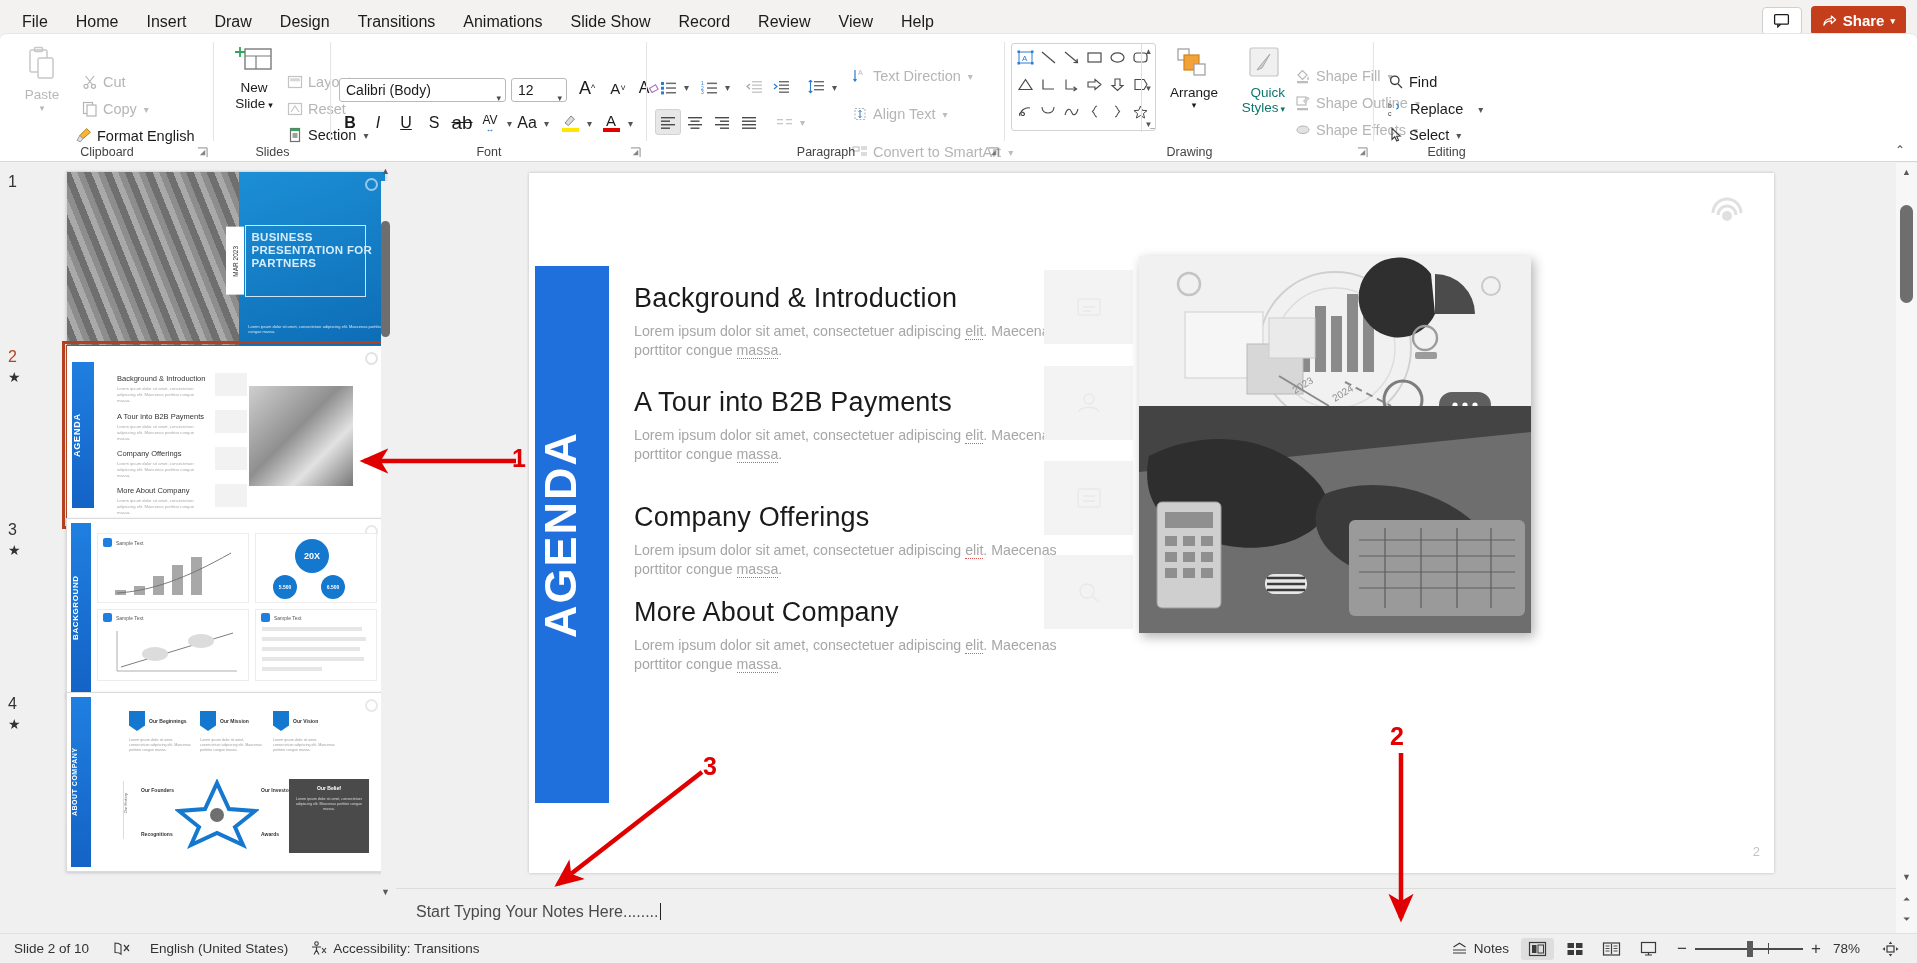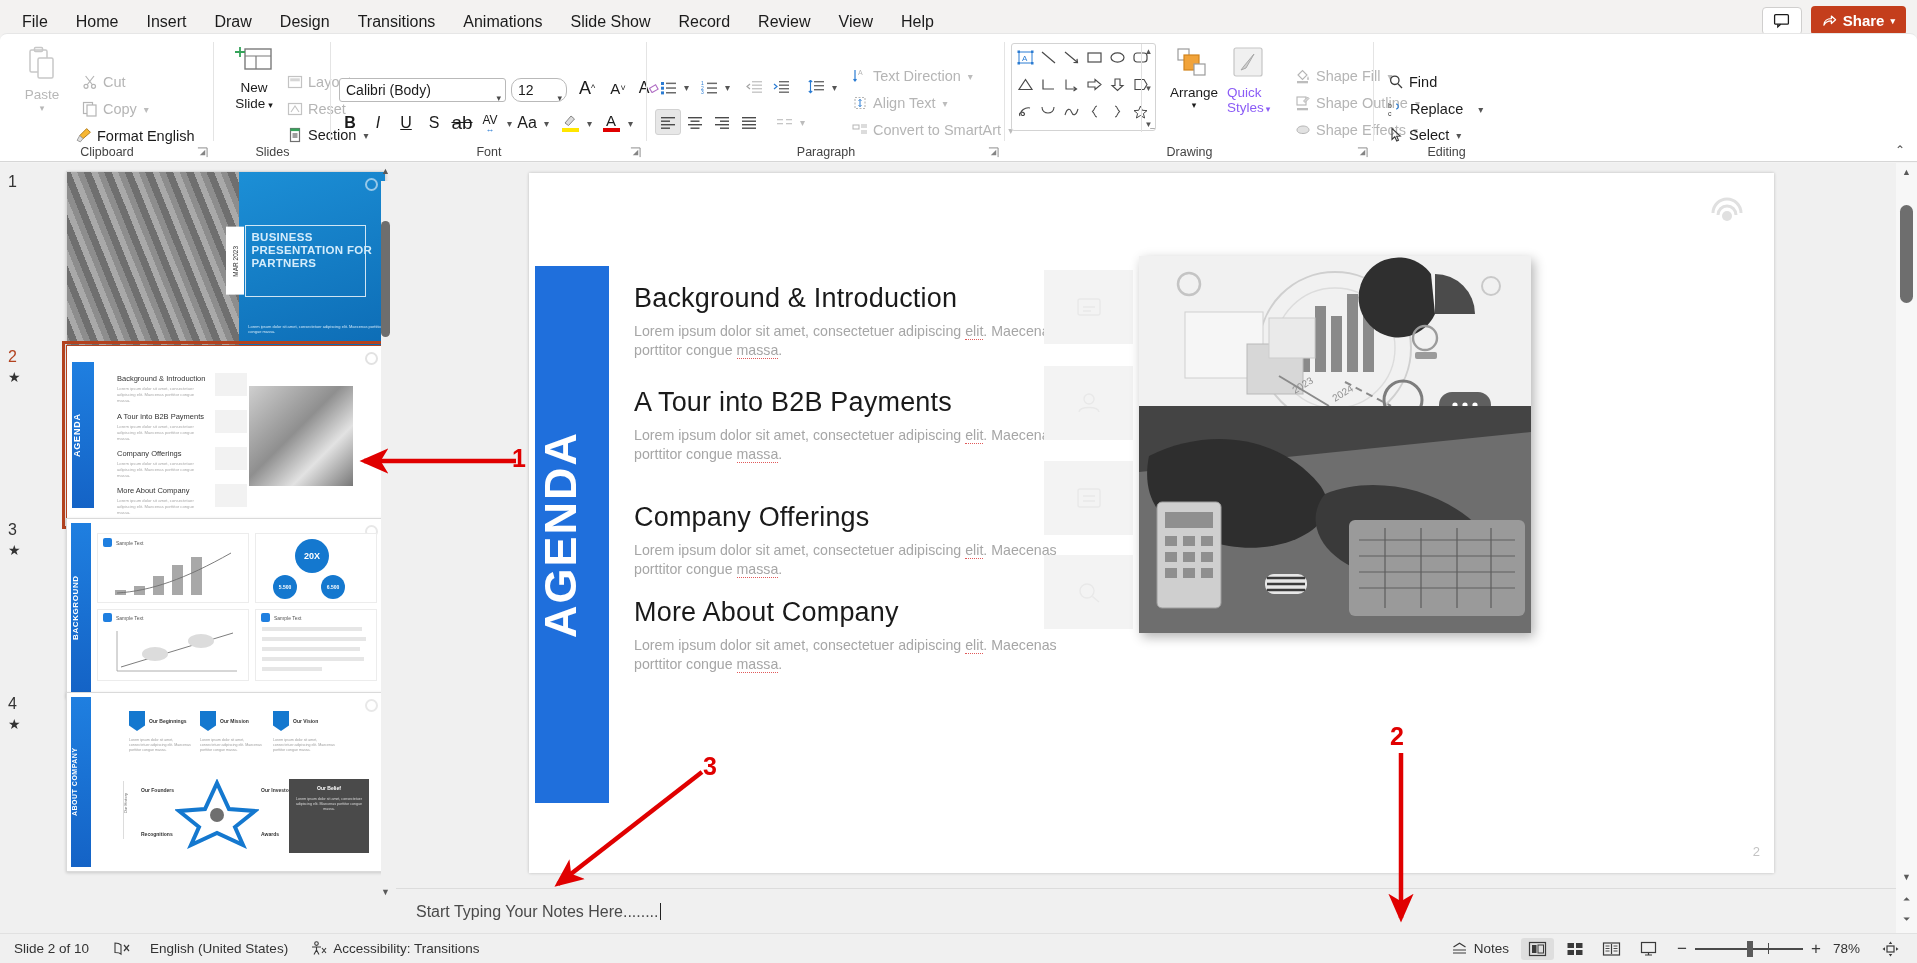--- a/index.html
+++ b/index.html
@@ -55,52 +55,52 @@
   #layout-item{ position:absolute; left:73px; top:40px; }
   #reset-item{ position:absolute; left:73px; top:67px; }
   #section-item{ position:absolute; left:73px; top:93px; }
 
   
   #g-font{ left:331px; width:316px; }
   #fontname{ position:absolute; left:8px; top:44px; width:167px; height:24px;
     border:1px solid #b9b9b9; border-radius:3px; background:#fff; font-size:14px;
     padding:0 18px 0 6px; line-height:23px; color:#1b1b1b; }
   #fontsize{ position:absolute; left:180px; top:44px; width:56px; height:24px;
-    border:1px solid #b9b9b9; border-radius:10px; background:#fff; font-size:14px;
+    border:1px solid #b9b9b9; border-radius:3px; background:#fff; font-size:14px;
     padding:0 16px 0 6px; line-height:23px; color:#1b1b1b; }
   .cbarrow{ position:absolute; right:4px; top:8px; font-size:9px; color:#4a4a4a; }
   #frow2{ position:absolute; left:6px; top:75px; height:28px; display:flex;
     align-items:center; gap:2px; }
   #frow2 .fb{ width:26px; height:26px; display:flex; align-items:center;
     justify-content:center; font-size:16px; color:#1b1b1b; }
   #fgrow{ position:absolute; left:242px; top:40px; display:flex; align-items:center; gap:3px; }
   #fgrow .fb{ width:28px; height:28px; display:flex; align-items:center;
     justify-content:center; font-size:17px; color:#1b1b1b; }
 
   
   #g-para{ left:647px; width:358px; }
   #prow1{ position:absolute; left:8px; top:40px; display:flex; align-items:center; gap:1px; }
   #prow2{ position:absolute; left:8px; top:75px; display:flex; align-items:center; gap:1px; }
   .pb{ width:26px; height:26px; display:flex; align-items:center; justify-content:center; }
   .pb.on{ background:#e7e7e7; border:1px solid #d2d2d2; border-radius:3px; }
-  #ptxt{ position:absolute; left:205px; top:34px; display:flex; flex-direction:column; gap:11px; }
+  #ptxt{ position:absolute; left:205px; top:34px; display:flex; flex-direction:column; gap:22px; }
 
   
   #g-draw{ left:1005px; width:369px; }
   #shapegal{ position:absolute; left:6px; top:9px; width:145px; height:88px;
     border:1px solid #d3d3d3; border-radius:3px; background:#fff; }
   .srow{ display:flex; gap:2px; padding-left:3px; height:27px; align-items:center; }
   .sh{ width:21px; height:21px; display:flex; align-items:center; justify-content:center; }
   #galscroll{ position:absolute; right:0; top:0; width:14px; height:88px;
     border-left:1px solid #e0e0e0; display:flex; flex-direction:column;
     justify-content:space-between; align-items:center; padding:3px 0; font-size:8px; color:#555; }
   #arrange{ position:absolute; left:160px; top:12px; width:58px; text-align:center;
     font-size:13.5px; color:#1b1b1b; }
-  #qstyles{ position:absolute; left:222px; top:12px; width:58px; text-align:left;
-    font-size:13.5px; color:#8b5cf6; }
+  #qstyles{ position:absolute; left:222px; top:12px; width:58px; text-align:right;
+    font-size:13.5px; color:#0f766e; }
   #shfx{ position:absolute; left:290px; top:34px; display:flex; flex-direction:column; gap:11px; }
 
   
   #g-edit{ left:1374px; width:145px; }
   #find-i{ position:absolute; left:14px; top:40px; }
   #repl-i{ position:absolute; left:14px; top:67px; }
   #sel-i{ position:absolute; left:14px; top:93px; }
   #ribbon-collapse{ position:absolute; right:12px; bottom:4px; font-size:12px; color:#555; }
 
   

